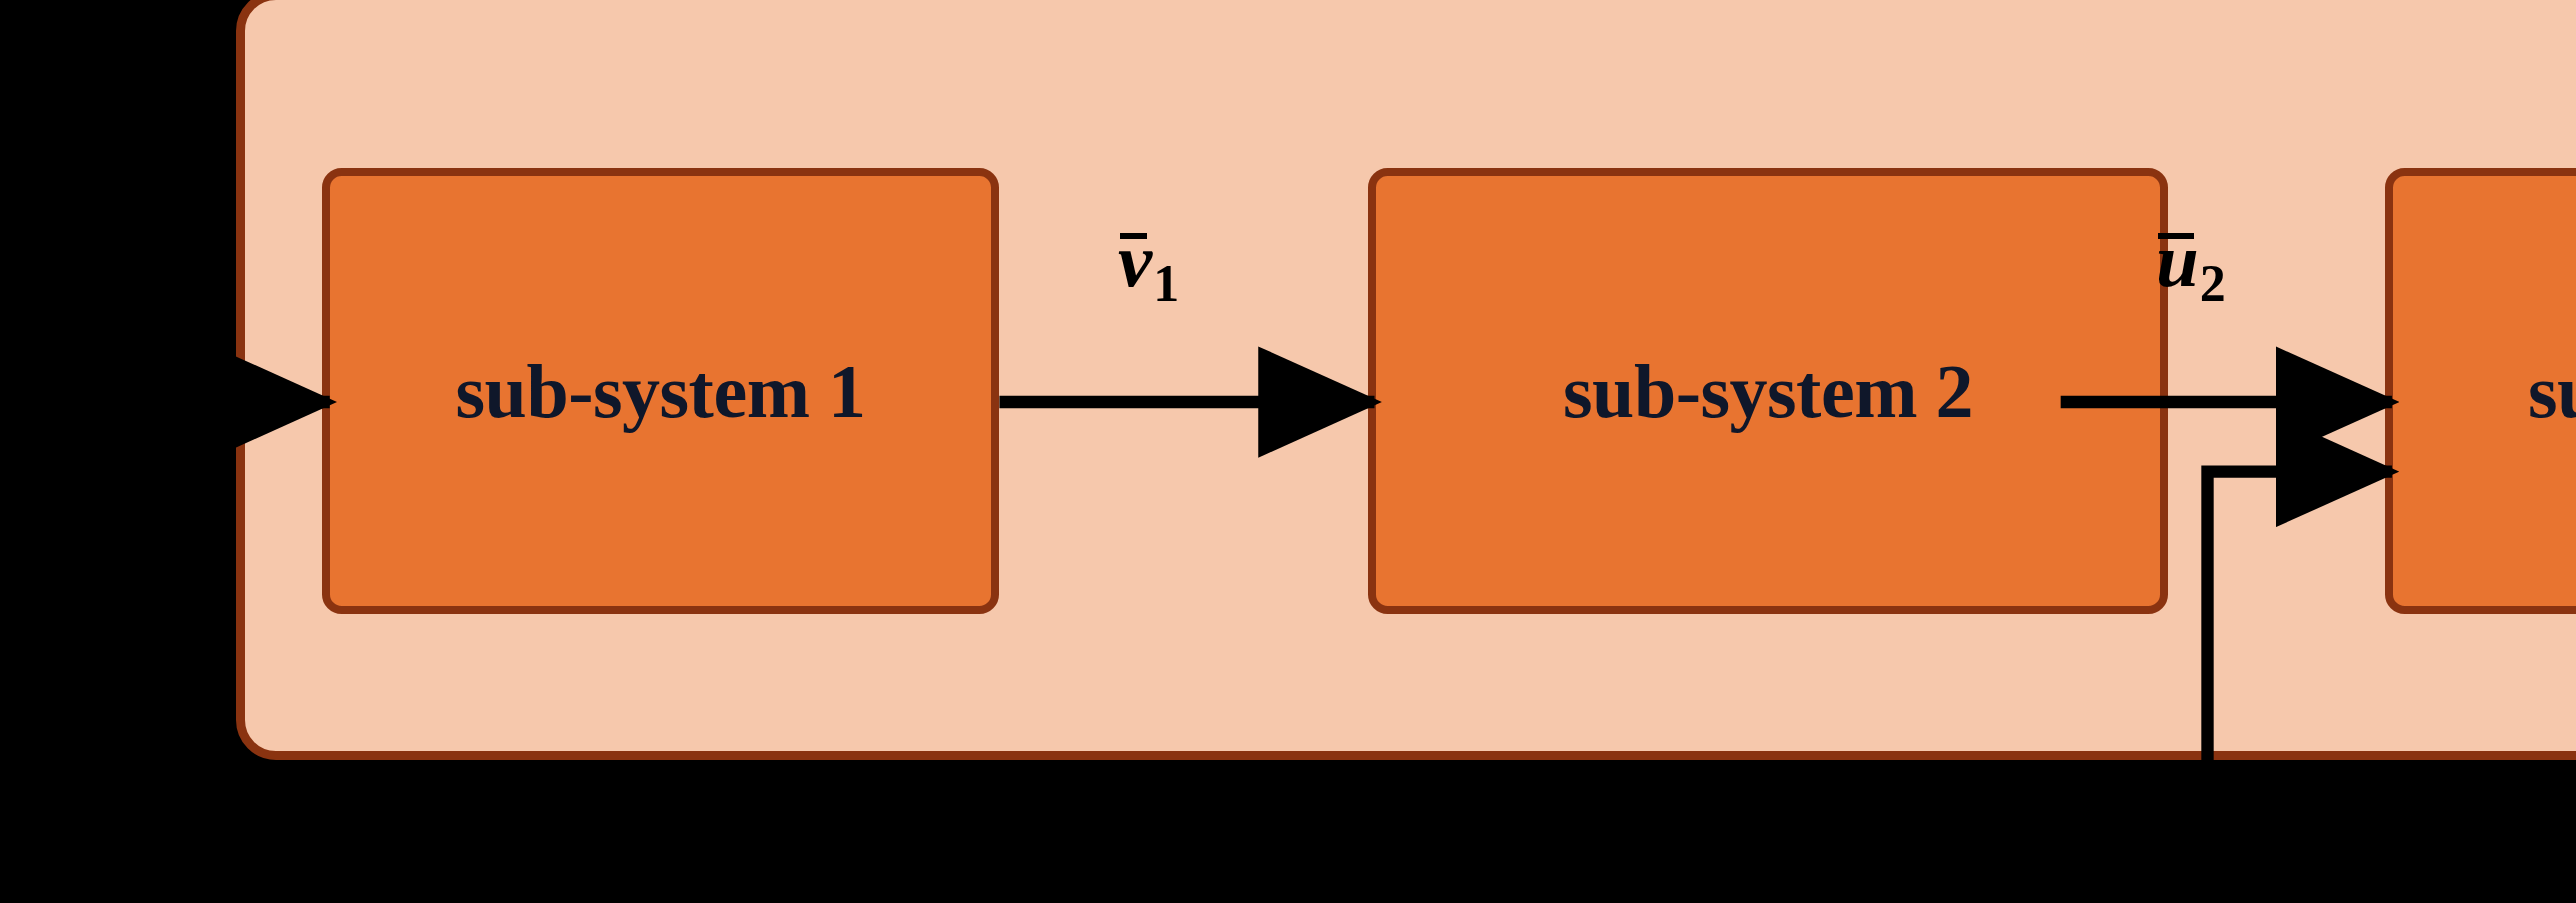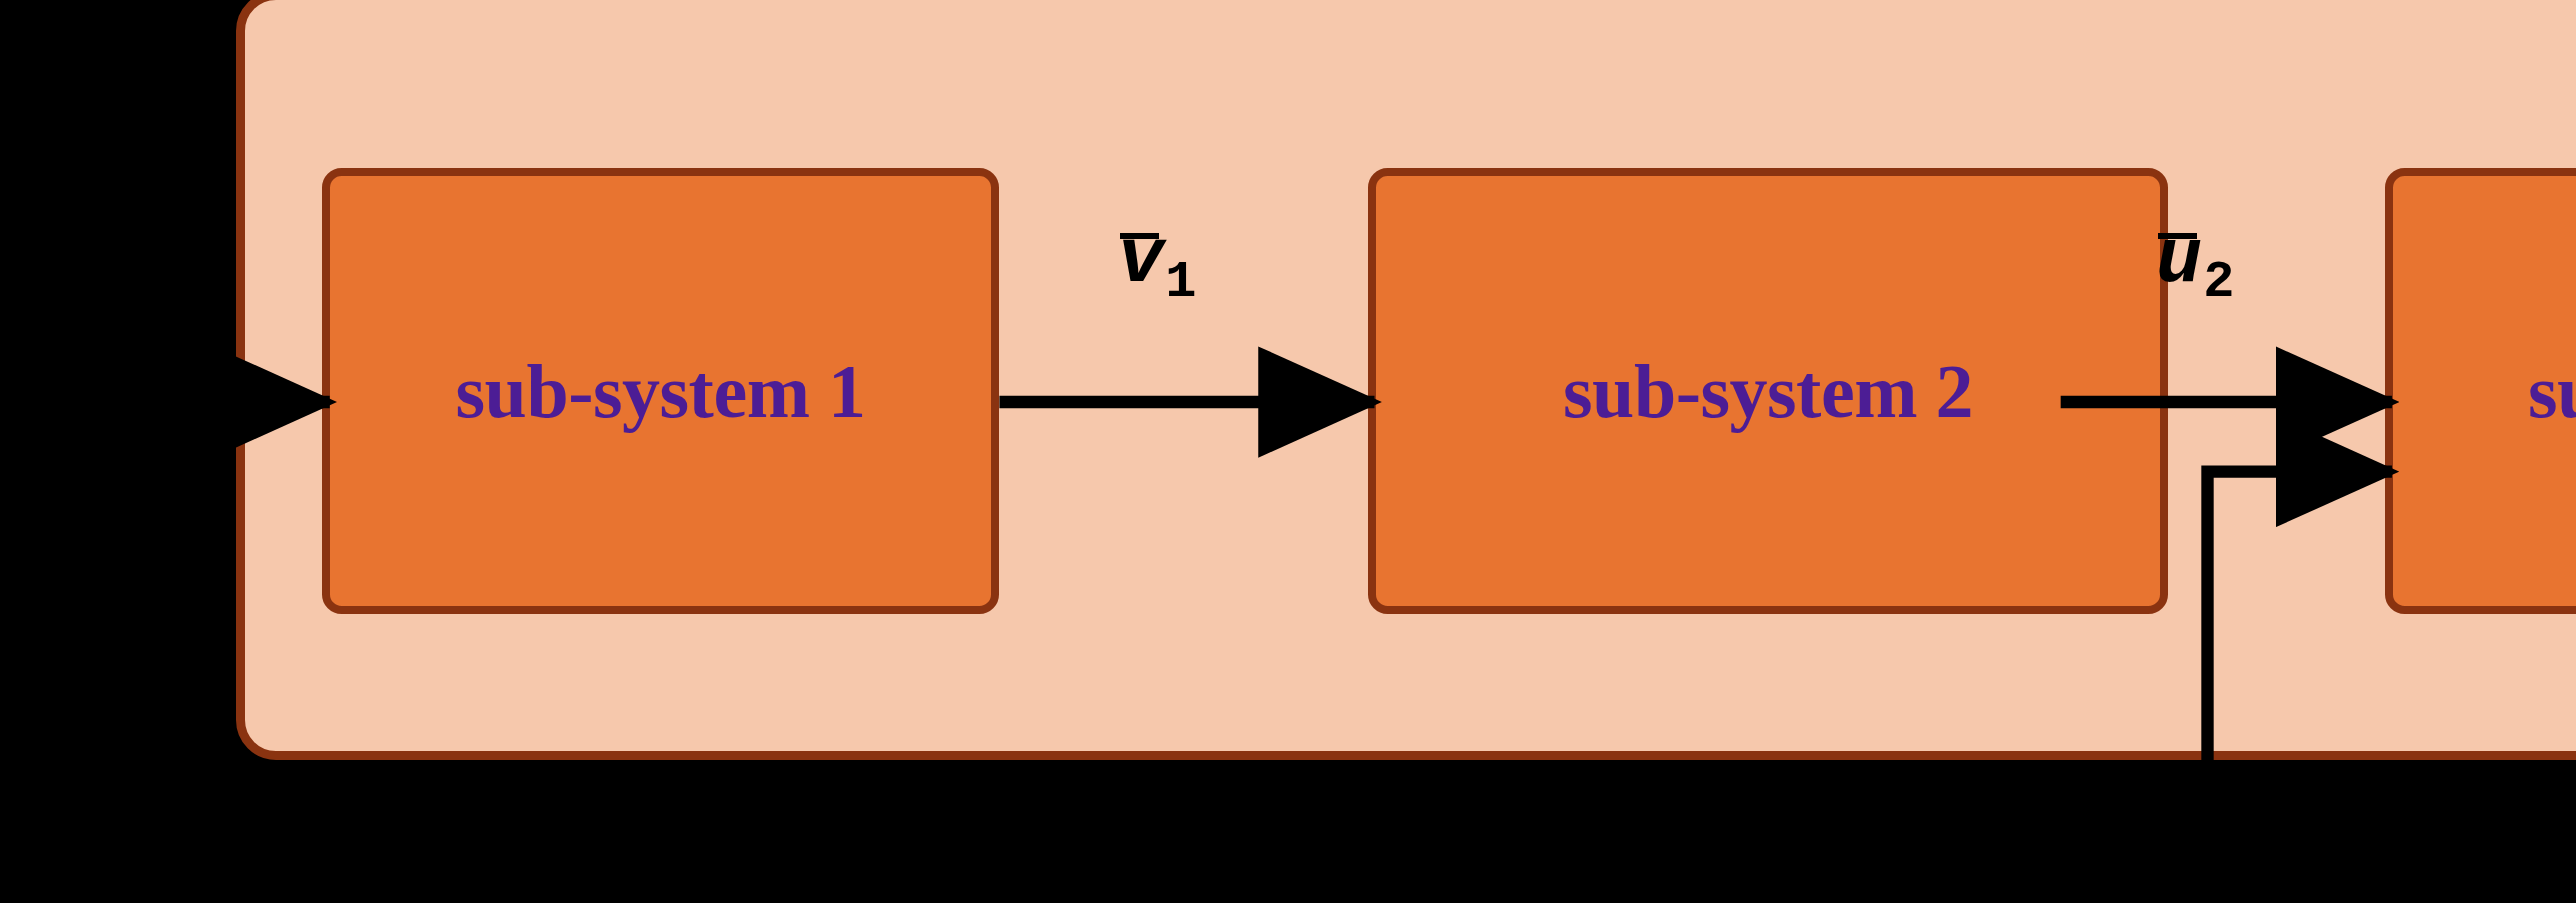--- a/index.html
+++ b/index.html
@@ -50,31 +50,31 @@
   }
   #box-1 { left: 322px;  width: 677px; }
   #box-2 { left: 1368px; width: 800px; }
   #box-3 { left: 2385px; width: 696px; }
 
   .subsystem-label {
     font-family: "Liberation Serif", "DejaVu Serif", serif;
     font-weight: bold;
     font-size: 76px;
     line-height: 1;
-    color: #4c1d95;
+    color: #0f172a;
     white-space: nowrap;
     letter-spacing: -0.5px;
   }
 
   
   .signal-label {
     position: absolute;
     color: #000000;
     white-space: nowrap;
-    font-family: Liberation Mono, monospace;
+    font-family: Liberation Serif, serif;
     line-height: 1;
   }
   .signal-label .var {
     font-style: italic;
     font-weight: bold;
     font-size: 77px;
     position: relative;
     display: inline-block;
   }
   .signal-label .var .bar {

